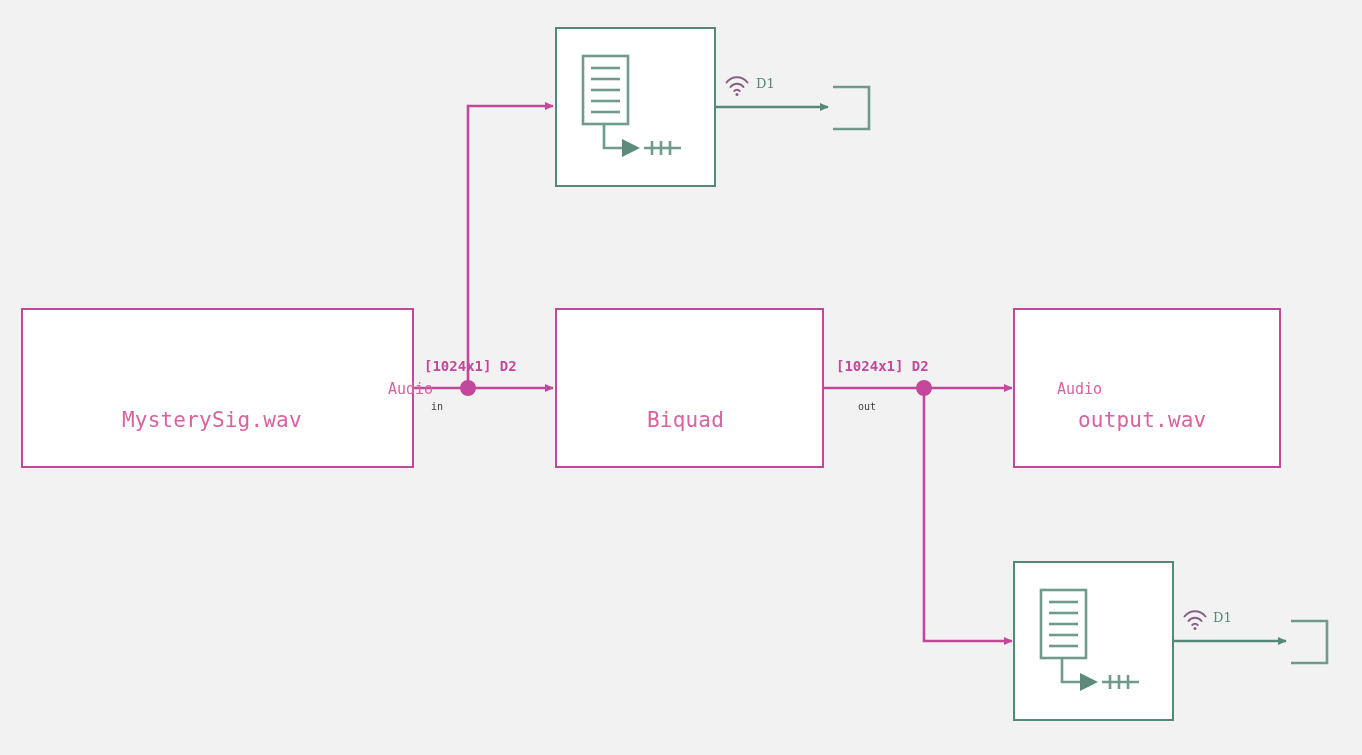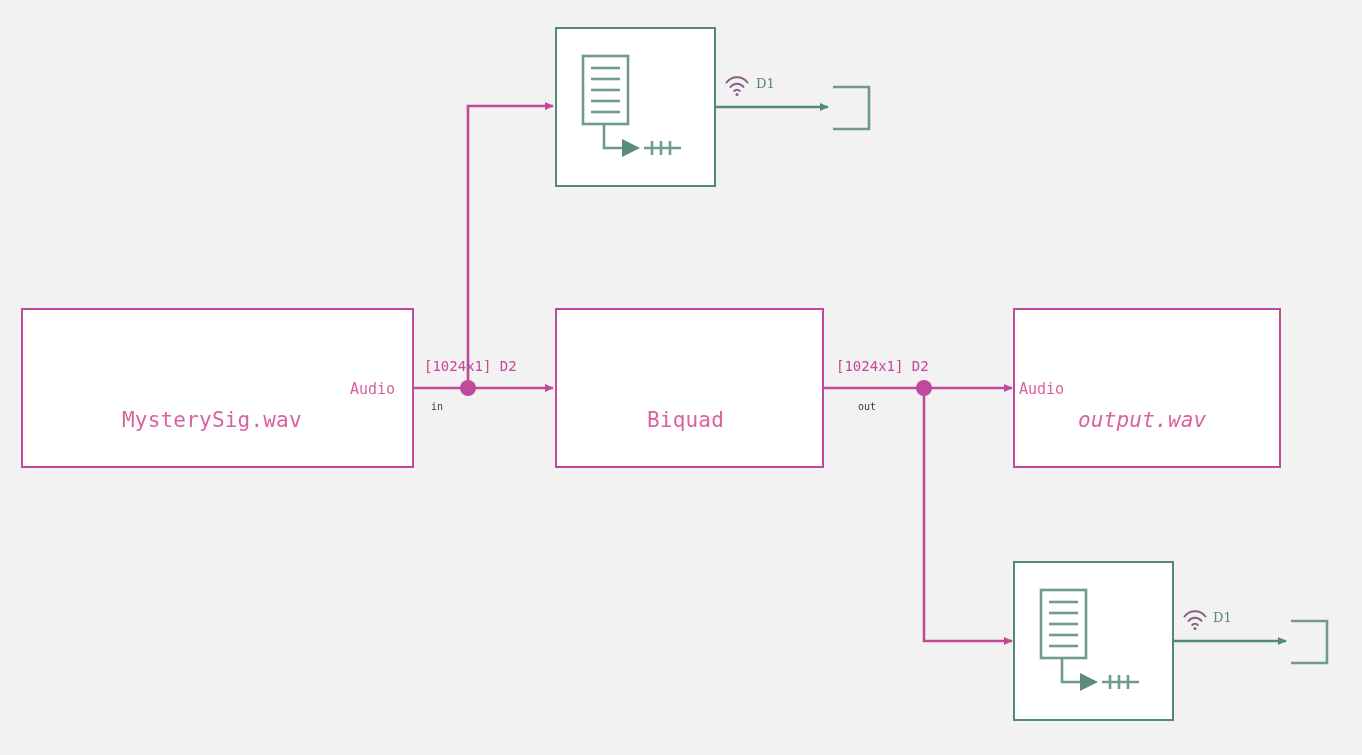--- a/index.html
+++ b/index.html
@@ -48,29 +48,31 @@
     font-size: 21px;
     letter-spacing: 0.2px;
     margin-top: 32px;
   }
   .port-label {
     position: absolute;
     white-space: nowrap;
     font-family: "DejaVu Sans Mono", monospace;
     color: #d9629f;
     font-size: 15px;
+    margin-left: 38px;
   }
 
   
   .sig-dim {
     position: absolute;
     white-space: nowrap;
     font-family: "DejaVu Sans Mono", monospace;
     font-size: 14px;
     color: #c3479a;
+    font-weight: bold;
   }
   .sig-name {
     position: absolute;
     white-space: nowrap;
     font-family: "DejaVu Sans Mono", monospace;
     font-size: 10px;
     color: #3c3c3c;
   }
   .d-label {
     position: absolute;
@@ -122,21 +124,21 @@
 
   <div class="block src" style="left:21px; top:308px; width:393px; height:160px;"></div>
   <div class="block-label" style="left:122px; top:376px;">MysterySig.wav</div>
   <div class="port-label" style="left:350px; top:380px;">Audio</div>
 
   <div class="block src" style="left:555px; top:308px; width:269px; height:160px;"></div>
   <div class="block-label" style="left:647px; top:376px;">Biquad</div>
 
   <div class="block src" style="left:1013px; top:308px; width:268px; height:160px;"></div>
   <div class="port-label" style="left:1019px; top:380px;">Audio</div>
-  <div class="block-label" style="left:1078px; top:376px;font-style:italic;">output.wav</div>
+  <div class="block-label" style="left:1078px; top:376px;">output.wav</div>
 
   <div class="sig-dim" style="left:424px; top:358px;">[1024x1] D2</div>
   <div class="sig-name" style="left:431px; top:401px;">in</div>
 
   <div class="sig-dim" style="left:836px; top:358px;">[1024x1] D2</div>
   <div class="sig-name" style="left:858px; top:401px;text-align:right;">out</div>
 
   <div class="block scope" style="left:555px; top:27px; width:161px; height:160px;"></div>
 
   <svg class="scope-icon" style="left:578px; top:52px;" width="120" height="115" viewBox="0 0 120 115" xmlns="http://www.w3.org/2000/svg">

